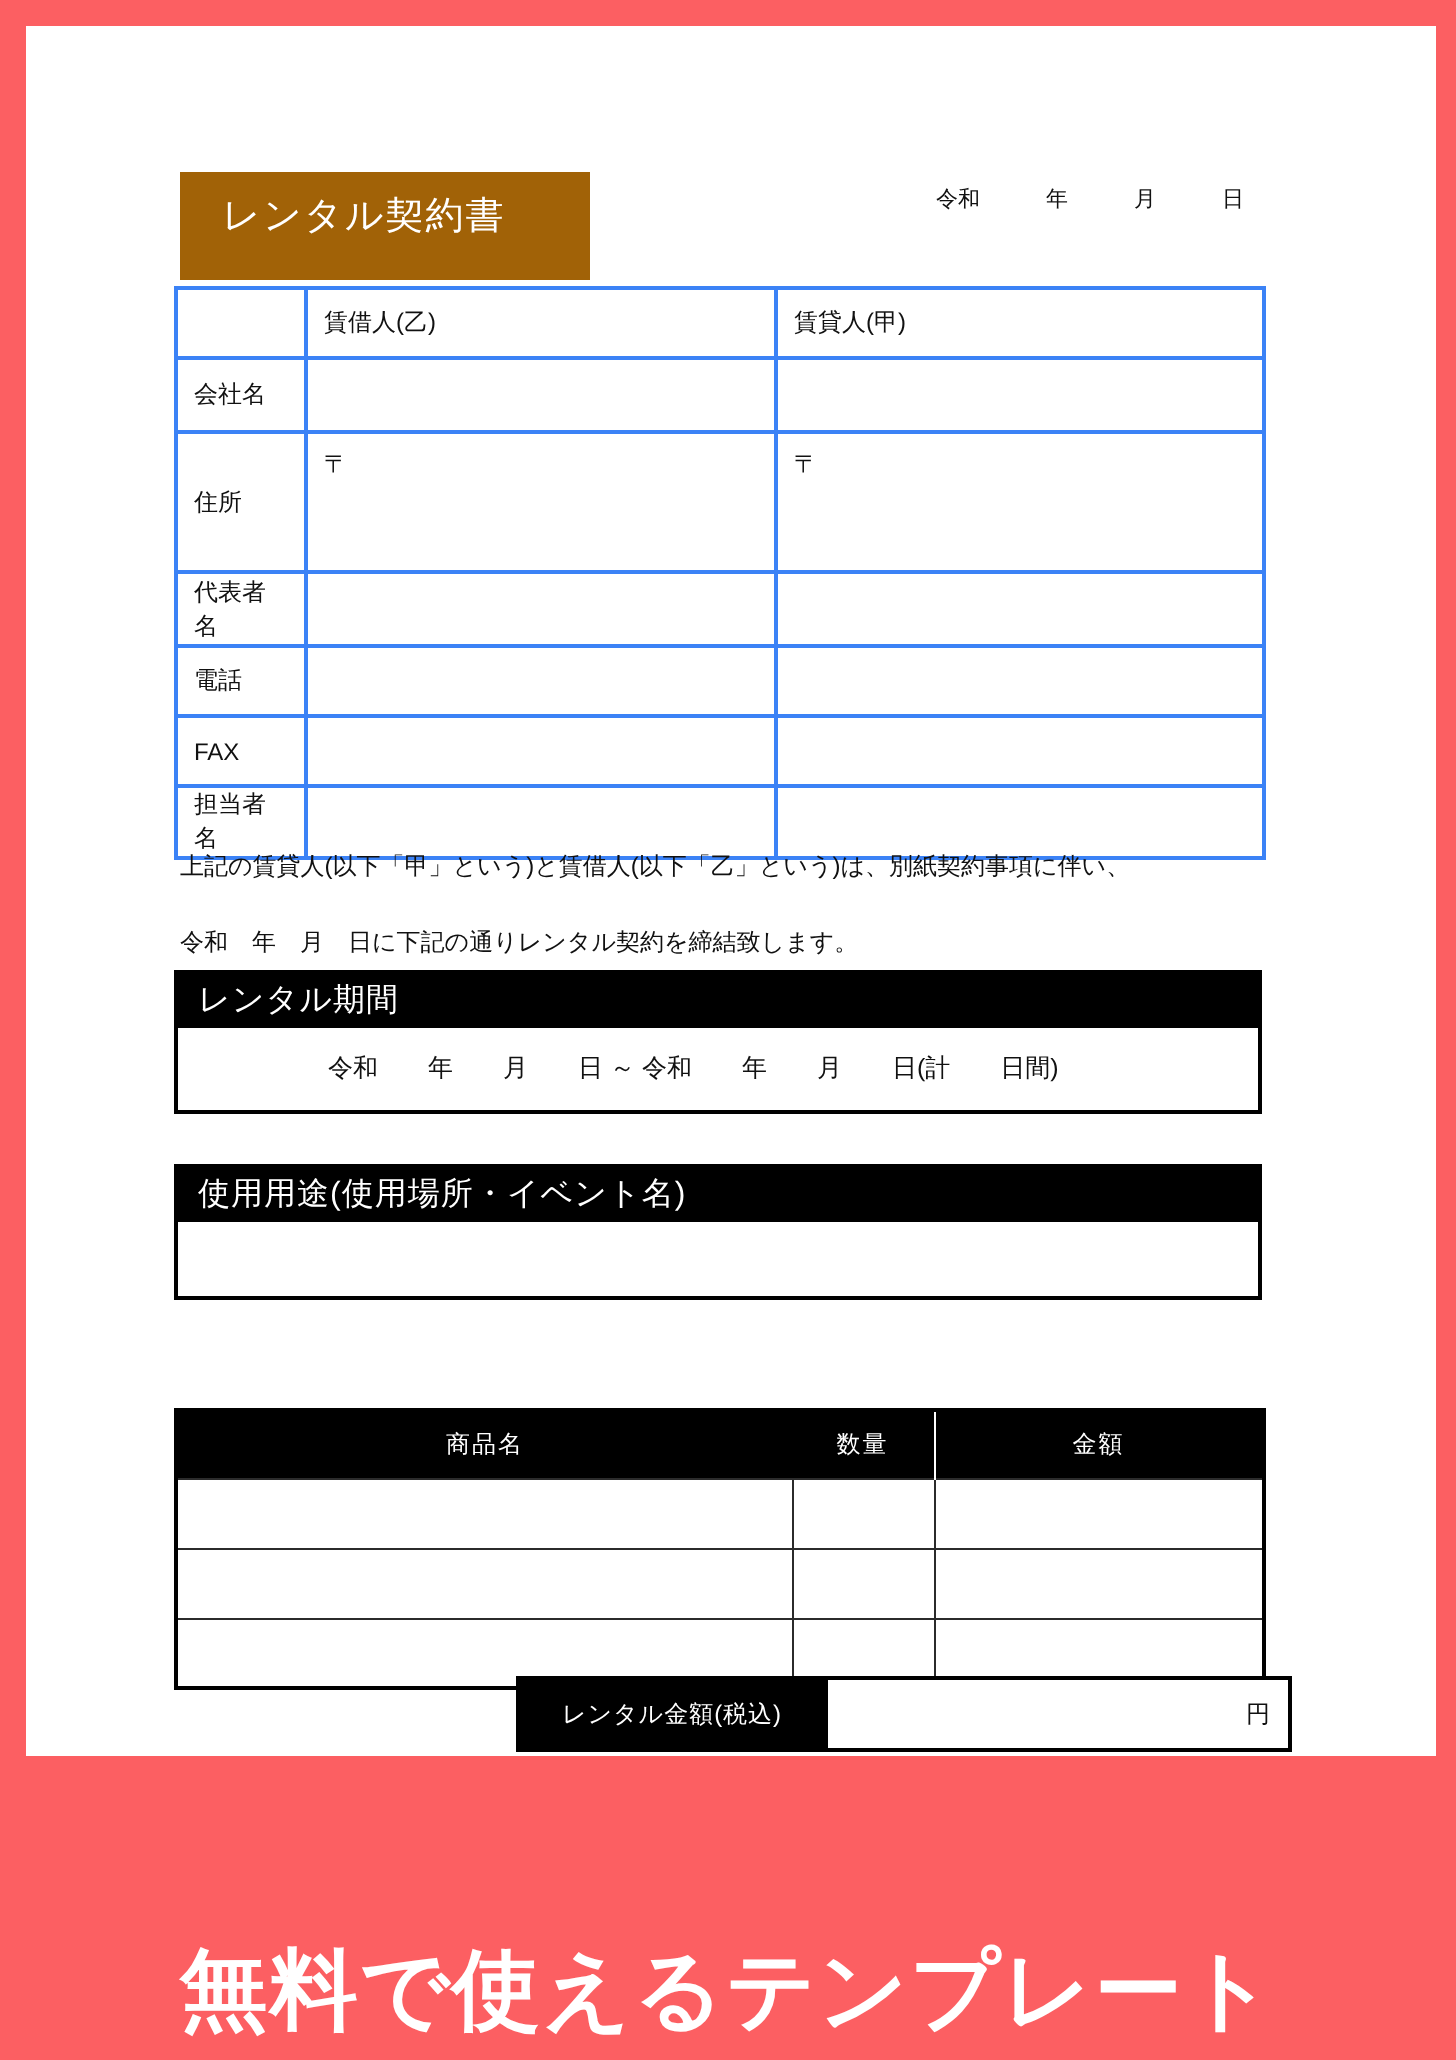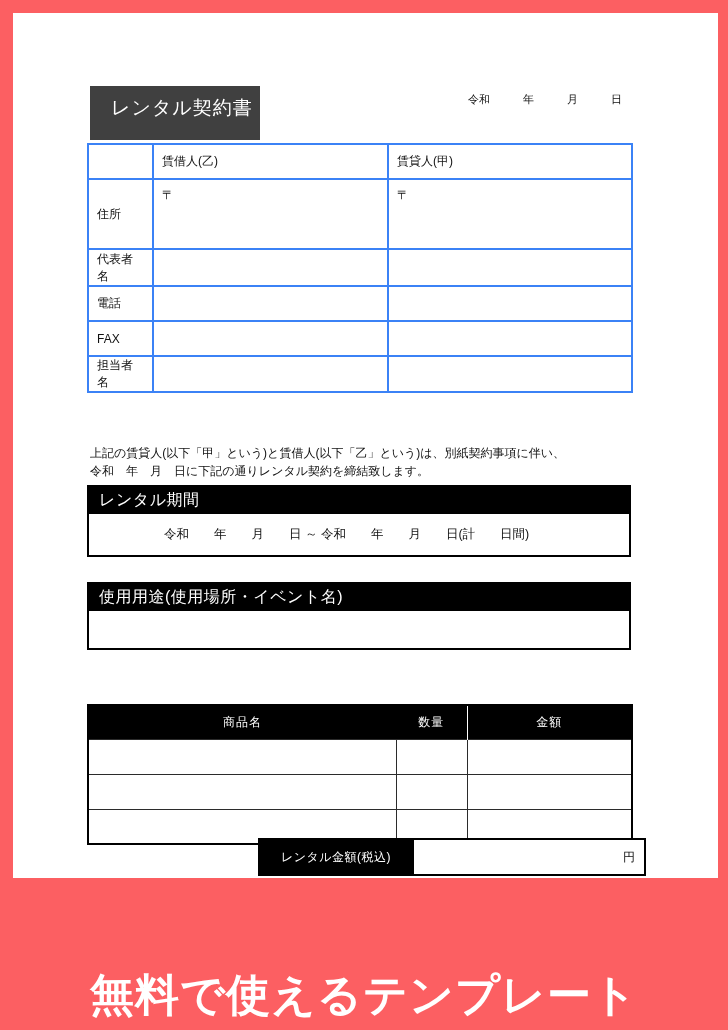--- a/index.html
+++ b/index.html
@@ -9,43 +9,43 @@
     background:#FC5F62; overflow:hidden;
     font-family:"Liberation Sans","DejaVu Sans",sans-serif;
     color:#111;
   }
   .paper {
     position:absolute; left:13px; top:13px; width:705px; height:865px;
     background:#ffffff;
   }
   
   .title-box {
-    position:absolute; left:77px; top:73px; width:170px; height:54px;
-    background:#404040; color:#fff;
+    position:absolute; left:77px; top:73px; width:205px; height:54px;
+    background:#a16207; color:#fff;
     padding:9px 0 16px 21px; font-size:19px; letter-spacing:1px;
   }
   .date-line {
     position:absolute; top:79px; right:96px;
     font-size:11px; color:#111; white-space:pre;
   }
   
   table.parties {
     position:absolute; left:74px; top:130px; width:544px;
     border-collapse:collapse; table-layout:fixed;
     border:2px solid #000;
   }
   .parties td {
     border:2px solid #3b82f6; font-size:12px; padding:0 8px;
     vertical-align:middle; overflow:hidden;
   }
   .parties td.vtop { vertical-align:top; padding-top:7px; }
   tr.h35 { height:35px; } tr.h37 { height:37px; } tr.h70 { height:70px; }
   
   .para { position:absolute; left:77px; font-size:12px; white-space:pre; color:#111; }
-  .para.l1 { top:432px;text-align:right; }
+  .para.l1 { top:412px;text-align:right; }
   .para.l2 { top:450px; }
   
   .band-box { position:absolute; left:74px; width:544px; border:2px solid #000; background:#fff; }
   .band-head {
     background:#000; color:#fff; font-size:16px;
     display:flex; align-items:center; padding-left:10px; letter-spacing:0.5px;
   }
   .period-box { top:472px; }
   .period-box .band-head { height:27px; }
   .period-value { height:41px; display:flex; align-items:center; padding-left:75px; font-size:12.5px; white-space:pre; }
@@ -101,20 +101,25 @@
       <colgroup>
           <col style="width:65px">
           <col style="width:235px">
           <col style="width:244px">
         </colgroup>
       <tbody>
           <tr class="h35">
         <td></td>
         <td>賃借人(乙)</td>
         <td>賃貸人(甲)</td>
+      </tr>
+      <tr class="h37">
+        <td>会社名</td>
+        <td></td>
+        <td></td>
       </tr>
       <tr class="h70">
         <td>住所</td>
         <td class="vtop">〒</td>
         <td class="vtop">〒</td>
       </tr>
       <tr class="h37">
         <td>代表者名</td>
         <td></td>
         <td></td>

